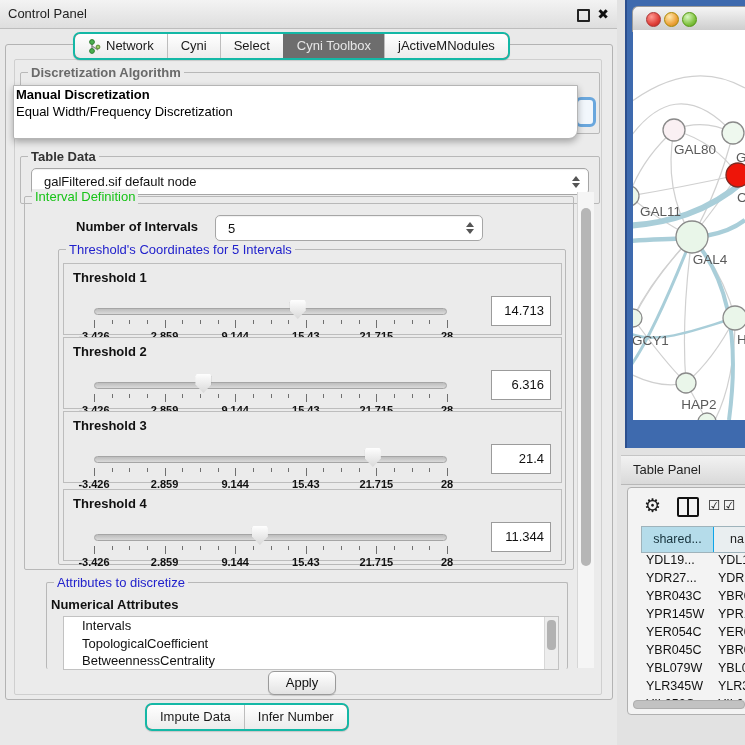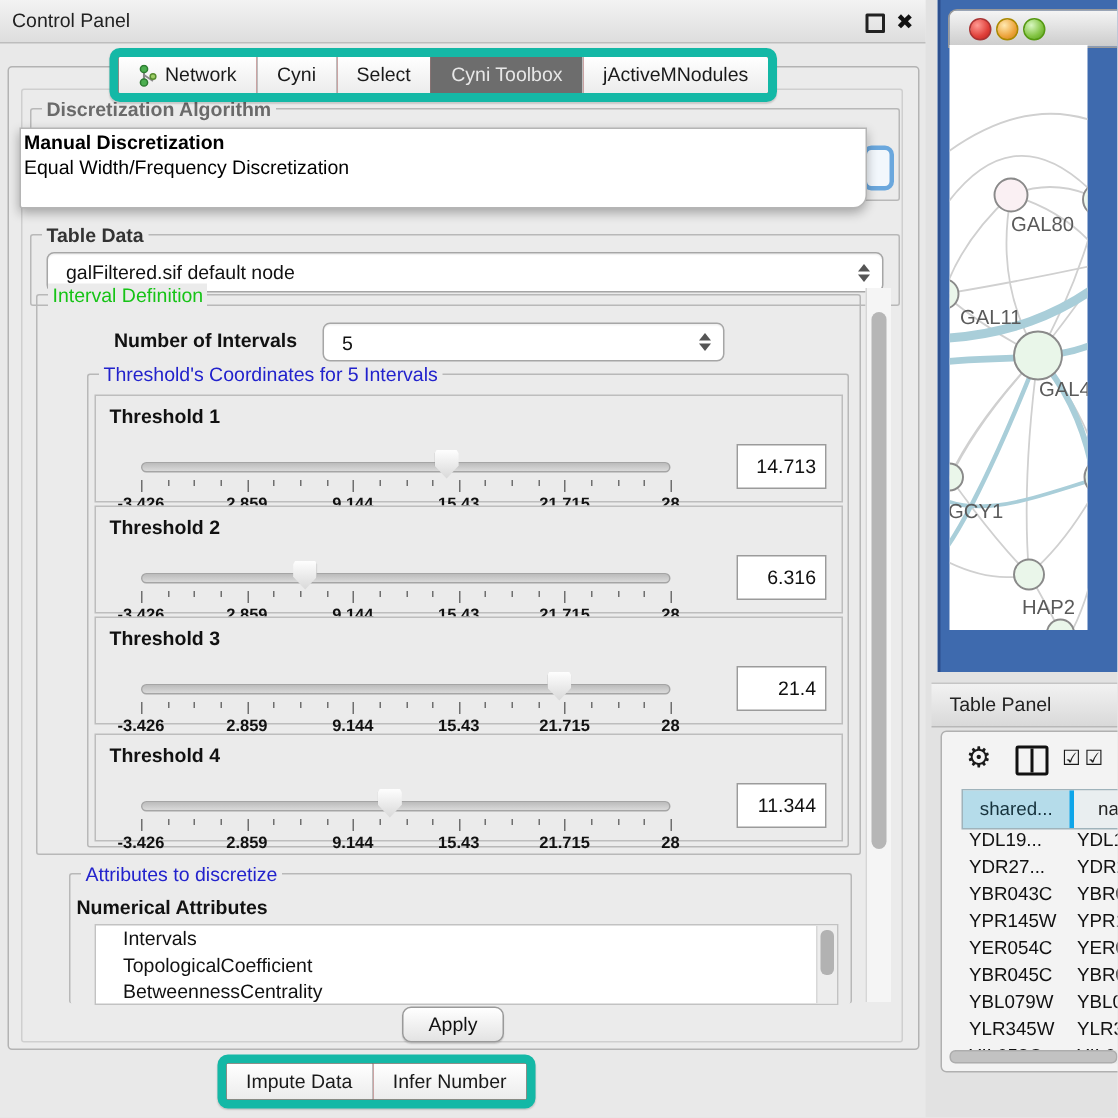--- a/index.html
+++ b/index.html
@@ -7,21 +7,21 @@
        font-family:"Liberation Sans","DejaVu Sans",sans-serif;background:#e2e2e2;
        -webkit-font-smoothing:antialiased;}
   
   .control-panel{position:absolute;left:0;top:0;width:617px;height:745px;background:#e9e9e9;}
   .cp-titlebar{position:absolute;left:0;top:0;width:617px;height:28px;
     background:linear-gradient(#f3f3f3,#dedede);border-bottom:1px solid #bdbdbd;}
   .cp-title{position:absolute;left:8px;top:0;line-height:28px;font-size:13px;color:#222;}
   .float-btn{position:absolute;right:27px;top:9px;width:9px;height:9px;border:2px solid #222;border-radius:1px;}
   .close-btn{position:absolute;right:8px;top:5px;font-size:14px;font-weight:bold;color:#111;line-height:18px;}
   
-  .seg{position:absolute;display:flex;height:24px;background:#b91c1c;border:6px solid #14b8a6;
+  .seg{position:absolute;display:flex;height:24px;background:#b91c1c;border:2px solid #14b8a6;
        border-radius:7px;overflow:hidden;box-shadow:0 1px 1px rgba(0,0,0,.15);z-index:6;}
   .seg .tab{padding:0 13px;line-height:24px;font-size:13px;color:#1a1a1a;white-space:nowrap;
        border-left:1px solid #bdbdbd;display:flex;align-items:center;gap:5px;background:linear-gradient(#fff,#ececec);}
   .seg .tab:first-child{border-left:none;}
   .seg .tab.sel{background:#6d6d6d;color:#e7e7e7;border-left-color:#6d6d6d;}
   .cp-tabs{left:73px;top:32px;}
   .bottom-tabs{left:145px;top:703px;}
   
   .cp-outer{position:absolute;left:5px;top:44px;width:606px;height:654px;border:1px solid #b3b3b3;
       border-radius:3px;background:#ebebeb;}
@@ -76,34 +76,34 @@
   
   .net-window{position:absolute;left:625px;top:0;width:120px;height:448px;background:#3e6aae;
       box-shadow:inset 2px 0 0 #2c4f8e;}
   .net-titlebar{position:absolute;left:7px;top:6px;right:0;height:24px;
       background:linear-gradient(#f5f5f5,#cccccc);border:1px solid #9a9a9a;border-right:none;
       border-radius:6px 0 0 0;}
   .tl{position:absolute;top:5px;width:13px;height:13px;border-radius:50%;}
   .tl.red{left:13px;background:radial-gradient(circle at 35% 30%,#ff9a93,#e0403a 60%,#b8211c);border:1px solid #a33;}
   .tl.yellow{left:31px;background:radial-gradient(circle at 35% 30%,#ffe9b0,#eda33b 60%,#c47f16);border:1px solid #a80;}
   .tl.green{left:49px;background:radial-gradient(circle at 35% 30%,#d8f7c0,#82c342 60%,#569b1d);border:1px solid #591;}
-  .net-canvas{position:absolute;left:8px;top:30px;width:92px;height:390px;background:#fff;overflow:hidden;}
+  .net-canvas{position:absolute;left:8px;top:30px;width:112px;height:390px;background:#fff;overflow:hidden;}
   
   .tp-titlebar{position:absolute;left:621px;top:455px;width:124px;height:28px;
       background:linear-gradient(#f2f2f2,#d9d9d9);border-top:1px solid #c5c5c5;border-bottom:1px solid #b8b8b8;}
   .tp-title{position:absolute;left:12px;top:0;line-height:28px;font-size:13px;color:#222;}
   .tp-box{position:absolute;left:627px;top:487px;width:130px;height:226px;background:#f3f3f3;
       border:1px solid #b0b0b0;border-radius:4px;}
   .tp-toolbar{position:absolute;left:0;top:0;width:100%;height:36px;}
   .gear{position:absolute;left:16px;top:6px;font-size:19px;color:#1a1a1a;}
   .split-icon{position:absolute;left:49px;top:9px;width:18px;height:16px;border:2px solid #111;border-radius:2px;}
   .split-icon:before{content:"";position:absolute;left:50%;top:0;width:2px;height:100%;background:#111;transform:translateX(-1px);}
   .cb{position:absolute;top:9px;font-size:14px;color:#1a1a1a;}
   .tp-header{position:absolute;left:13px;top:38px;display:flex;height:25px;border:1px solid #9fb3bb;}
-  .tp-header .hc1{width:71px;background:#b5dcea;border-right:3px solid #0ea5e9;font-size:12.5px;color:#16323c;
+  .tp-header .hc1{width:71px;background:#b5dcea;border-right:1px solid #0ea5e9;font-size:12.5px;color:#16323c;
       text-align:center;line-height:25px;}
   .tp-header .hc2{width:46px;background:#e9eef0;font-size:12.5px;color:#222;line-height:25px;padding-left:16px;}
   .tp-rows{position:absolute;left:13px;top:65px;width:117px;}
   .tp-row{display:flex;height:18px;font-size:12.5px;color:#111;}
   .tp-row .c1{width:72px;padding-left:5px;white-space:nowrap;}
   .tp-row .c2{width:40px;white-space:nowrap;}
   .hsb{position:absolute;left:5px;top:212px;width:118px;height:9px;background:#e9e9e9;border-radius:4px;}
   .hsb .thumb{position:absolute;left:0;top:0;width:112px;height:9px;border-radius:4px;background:#c2c2c2;border:1px solid #adadad;box-sizing:border-box;}
   svg text{font-family:"Liberation Sans",sans-serif;}
 </style>

